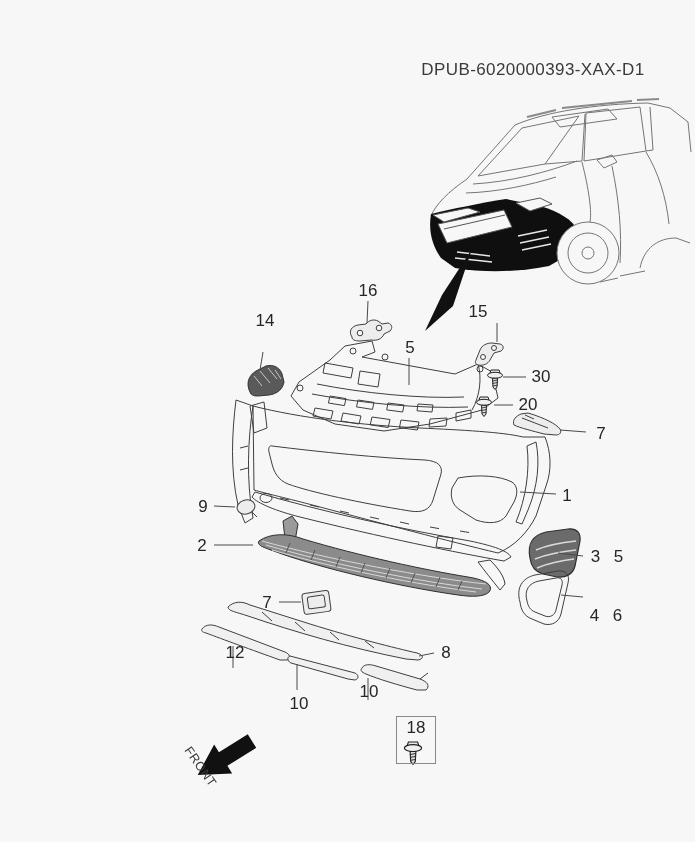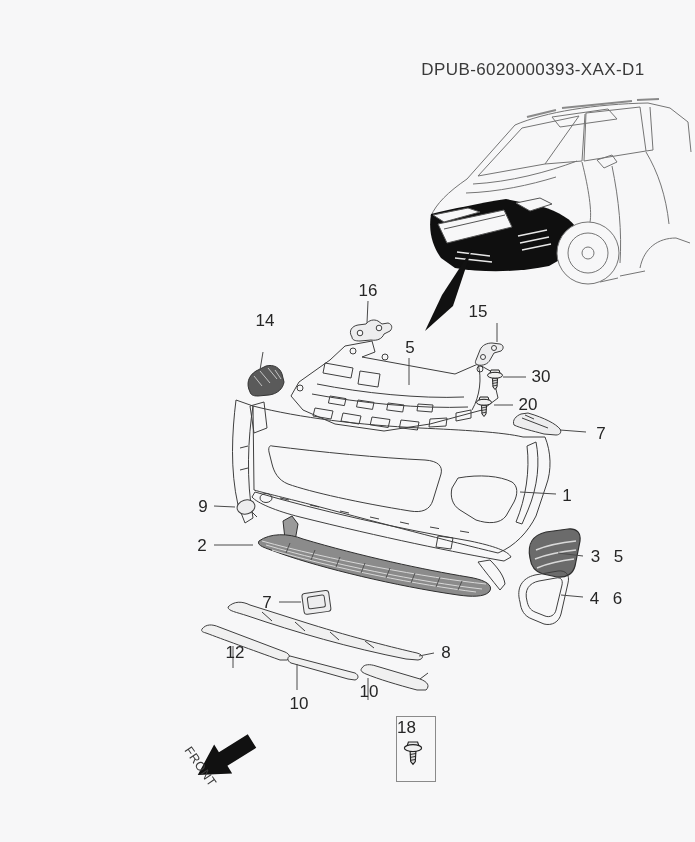--- a/index.html
+++ b/index.html
@@ -18,23 +18,23 @@
     font-size:17px;color:#3a3a3a;letter-spacing:.4px;
     white-space:nowrap;
   }
   .callout{
     position:absolute;transform:translate(-50%,-50%);
     font-size:17px;color:#262626;line-height:1;
     white-space:nowrap;cursor:default;
   }
   .callout.wide{word-spacing:9px;text-align:center;}
   .inset-box{
-    position:absolute;left:396px;top:716px;width:40px;height:66px;
+    position:absolute;left:396px;top:716px;width:40px;height:48px;
     border:1.3px solid #8a8a8a;box-sizing:border-box;
-    display:flex;flex-direction:column;align-items:flex-start;
+    display:flex;flex-direction:column;align-items:center;
     background:transparent;
   }
   .inset-box .num{font-size:17px;color:#262626;margin-top:1px;line-height:1.2;}
   .front-label{
     position:absolute;left:193px;top:744px;
     transform:rotate(55deg);transform-origin:left top;
     font-size:12.5px;color:#3a3a3a;letter-spacing:.5px;
   }
 </style>
 </head>
@@ -210,21 +210,21 @@
   <div class="callout" style="left:478px;top:311px">15</div>
   <div class="callout" style="left:265px;top:320px">14</div>
   <div class="callout" style="left:410px;top:347px">5</div>
   <div class="callout" style="left:541px;top:376px">30</div>
   <div class="callout" style="left:528px;top:404px">20</div>
   <div class="callout" style="left:601px;top:433px">7</div>
   <div class="callout" style="left:567px;top:495px">1</div>
   <div class="callout" style="left:203px;top:506px">9</div>
   <div class="callout" style="left:202px;top:545px">2</div>
   <div class="callout wide" style="left:607px;top:556px">3 5</div>
-  <div class="callout wide" style="left:606px;top:598px">4 6</div>
+  <div class="callout wide" style="left:606px;top:615px">4 6</div>
   <div class="callout" style="left:267px;top:602px">7</div>
   <div class="callout" style="left:446px;top:652px">8</div>
   <div class="callout" style="left:235px;top:652px">12</div>
   <div class="callout" style="left:299px;top:703px">10</div>
   <div class="callout" style="left:369px;top:691px">10</div>
 
   <div class="inset-box">
     <span class="num">18</span>
   </div>
 

